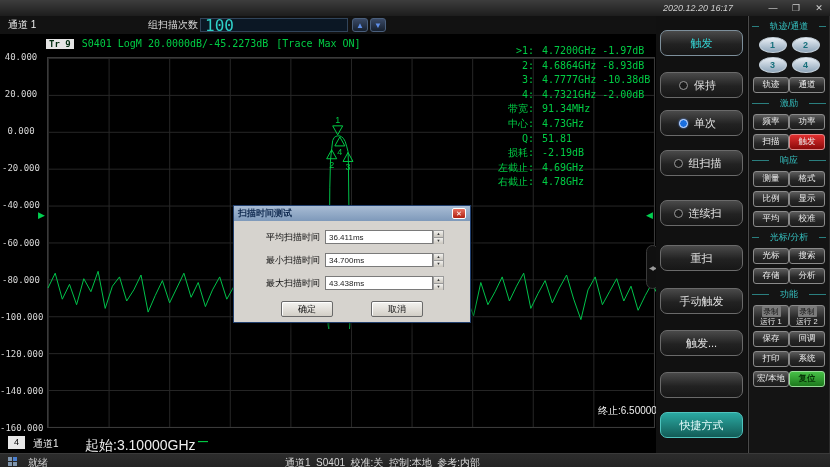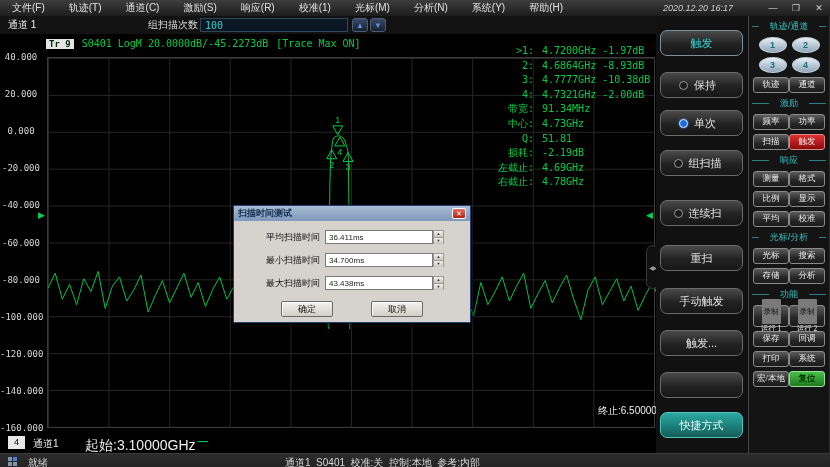--- a/index.html
+++ b/index.html
@@ -15,21 +15,21 @@
   .tb-right { position:absolute; right:4px; top:0; height:16px; display:flex; align-items:center; gap:9px; }
   .clock { color:#cfcfcf; font-size:9px; margin-right:24px;font-style:italic; }
   .winbtn { color:#cfcfcf; font-size:9px; width:14px; text-align:center; }
 
   
   .subbar { position:absolute; left:0; top:16px; width:656px; height:18px; background:#121212;
             display:flex; align-items:center; }
   .chan-tab { position:absolute; left:8px; color:#eee; font-size:10px; }
   .sc-label { position:absolute; left:148px; color:#d8d8d8; font-size:10px; }
   .sc-input { position:absolute; left:200px; top:2px; width:148px; height:14px; background:#0b1724;
-              border:1px solid #31445a; color:#2fd0c8; font-size:10px; padding-left:4px;
+              border:1px solid #31445a; color:#2fd0c8; font-size:16px; padding-left:4px;
               font-family:"DejaVu Sans Mono",monospace; }
   .spinbtn { position:absolute; top:2px; width:16px; height:14px; border-radius:3px;
              background:linear-gradient(#3a4a66,#16202e); border:1px solid #4a5f7c;
              color:#5f8fe8; font-size:8px; text-align:center; line-height:13px; }
 
   
   .display { position:absolute; left:0; top:34px; width:656px; height:419px; background:#000; }
   .trace-info { position:absolute; left:46px; top:4px; display:flex; align-items:center; gap:8px;
                 font-family:"DejaVu Sans Mono",monospace; font-size:10px; color:#00cc44; }
   .badge { background:#e5e5e5; color:#022c10; padding:0 3px; font-size:9px; font-weight:bold; }
@@ -80,28 +80,28 @@
   .skey .radio.on { background:#1a6fe0; border-color:#cfe0ff; box-shadow:0 0 2px #6aa0ff; }
   .skey.teal { background:linear-gradient(#2aa9a2,#135c57); border-color:#4fc3bd; color:#eaffff; }
 
   
   .hardkeys { position:absolute; left:748px; top:16px; width:82px; height:437px; background:#141414;
               border-left:1px solid #4a4a4a; border-right:1px solid #2a2a2a;
               display:flex; flex-direction:column; padding:2px 3px; }
   .hsec-title { display:flex; align-items:center; gap:11px; color:#35c0c0; font-size:9px;
                 margin:2px 0 2px 0; white-space:nowrap; }
   .hsec-title i { flex:1; height:1px; background:#2a7f7f; }
-  .hrow { display:flex; justify-content:flex-end; margin:2px 1px;font-family:Liberation Serif, serif; }
+  .hrow { display:flex; justify-content:flex-end; margin:2px 1px; }
   .hkey { width:36px; height:16px; border:1px solid #8a8a8a; border-radius:3px;
           background:linear-gradient(#5c5c5c,#262626 60%,#1c1c1c); color:#ececec; font-size:8.5px;
           display:flex; align-items:center; justify-content:center; white-space:nowrap; }
   .hkey.red { background:linear-gradient(#e23030,#8a0a0a); border-color:#d88; }
   .hkey.green { background:linear-gradient(#46c046,#1d7a1d); border-color:#9d9; color:#073507; font-weight:bold; }
   .hkey.two { height:22px; flex-direction:column; line-height:9px; font-size:7.5px; }
-  .hkey.two .tl { background:#7a7a7a; color:#111; padding:8px 2px; border-radius:1px; }
+  .hkey.two .tl { background:#7a7a7a; color:#111; padding:1px 2px; border-radius:1px; }
   .oval { width:28px; height:16px; border-radius:50%; border:1px solid #c8d4de;
           background:linear-gradient(#e8eef4,#8fa6ba); color:#17707c; font-size:9px; font-weight:bold;
           display:flex; align-items:center; justify-content:center; }
   .ovrow { display:flex; justify-content:space-around; margin:2px 4px; }
 
   
   .dialog { position:absolute; left:233px; top:205px; width:238px; height:118px;
             background:#d6d3ce; border:1px solid #22406e; box-shadow:2px 3px 6px rgba(0,0,0,.7);
             font-size:9px; color:#111; }
   .dlg-title { height:15px; background:linear-gradient(#a8bcd4,#7e99ba); color:#102a50;
@@ -122,32 +122,20 @@
   .dlg-btn { width:52px; height:16px; background:linear-gradient(#f4f3f0,#d2cec6);
              border:1px solid #6a6a6a; border-radius:2px; font-size:9px; text-align:center;
              line-height:15px; color:#111; box-shadow:1px 1px 0 #fff inset; }
 </style>
 </head>
 <body>
 
 <div class="screen">
 
   <div class="menubar">
-    <div class="menus">
-      <span class="menu">文件(F)</span>
-      <span class="menu">轨迹(T)</span>
-      <span class="menu">通道(C)</span>
-      <span class="menu">激励(S)</span>
-      <span class="menu">响应(R)</span>
-      <span class="menu">校准(1)</span>
-      <span class="menu">光标(M)</span>
-      <span class="menu">分析(N)</span>
-      <span class="menu">系统(Y)</span>
-      <span class="menu">帮助(H)</span>
-    </div>
     <div class="tb-right">
       <span class="clock">2020.12.20 16:17</span>
       <span class="winbtn">—</span>
       <span class="winbtn">❐</span>
       <span class="winbtn">✕</span>
     </div>
   </div>
 
   <div class="subbar">
     <span class="chan-tab">通道 1</span>

